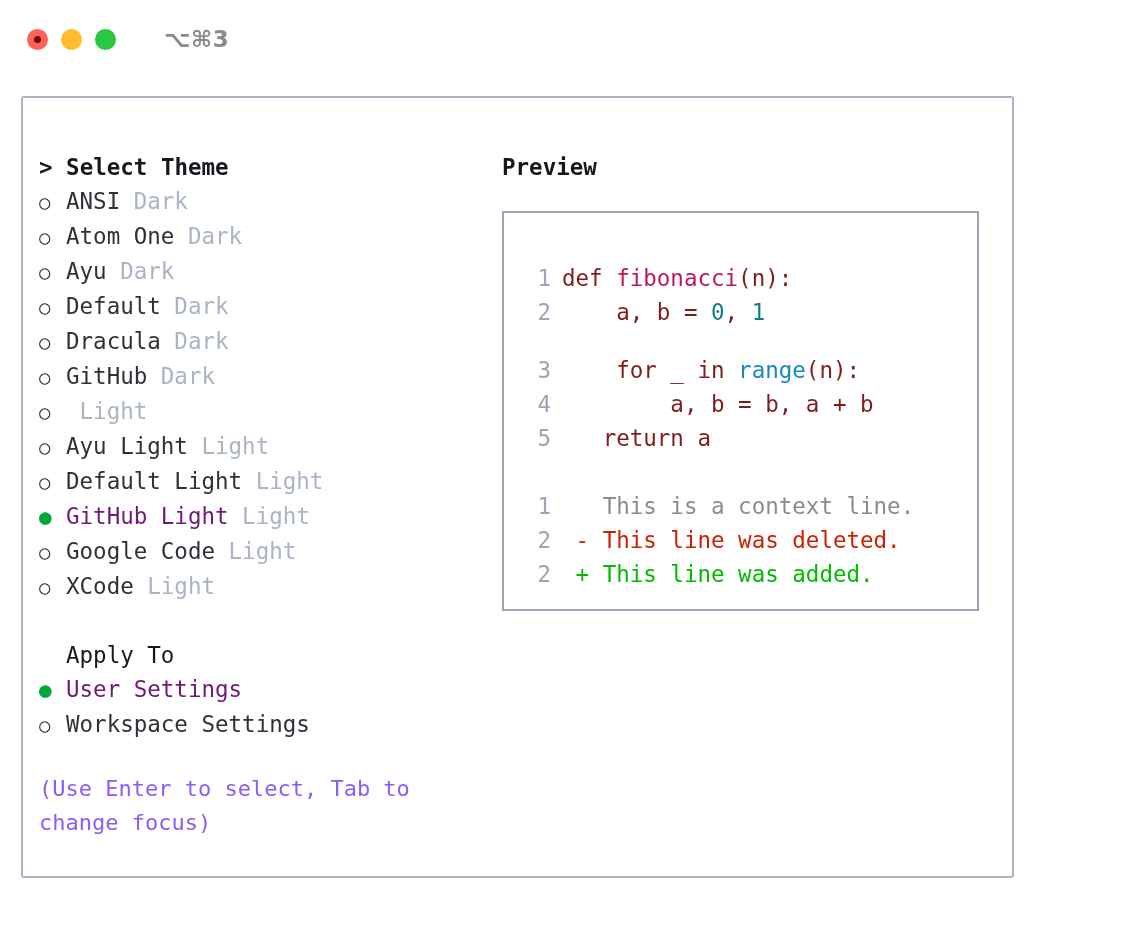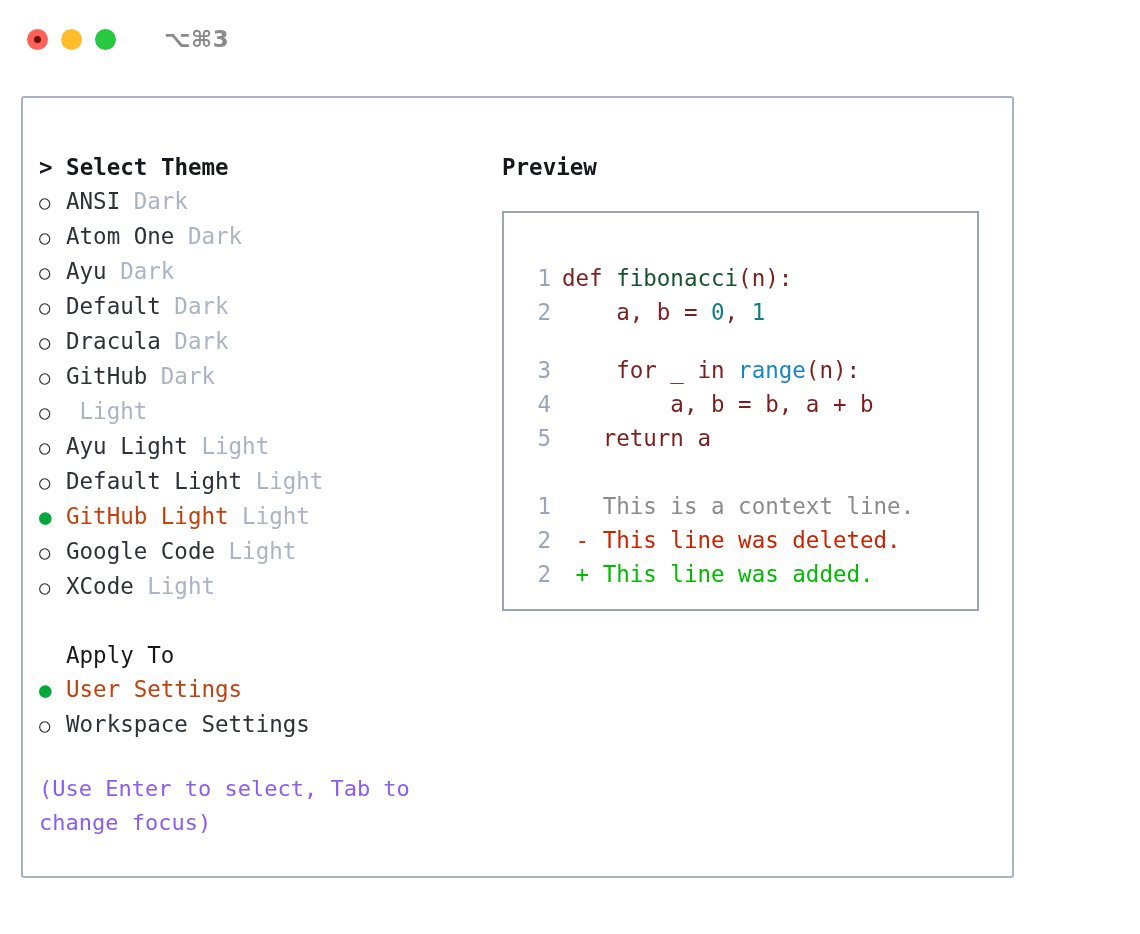--- a/index.html
+++ b/index.html
@@ -105,21 +105,21 @@
   }
   .bullet {
     width: 27px;
     flex: 0 0 27px;
     color: #2e3138;
     font-size: 19px;
     line-height: 34px;
   }
   .bullet.sel { color: #00a83c; font-size: 21px; }
   .opt-name { color: #2e3138; }
-  .opt-row.selected .opt-name { color: #c2410c; }
+  .opt-row.selected .opt-name { color: #701a75; }
   .opt-kind { color: #aab4c4; }
 
   .spacer-sm { height: 34px; }
   .spacer-md { height: 30px; }
 
   .group-title {
     font-size: 22.5px;
     color: #16181d;
     line-height: 34px;
     padding-left: 27px;
@@ -165,21 +165,21 @@
     white-space: pre;
   }
   .ln {
     width: 25px;
     flex: 0 0 25px;
     text-align: right;
     color: #9aa5b5;
     margin-right: 11px;
   }
   .tok-plain { color: #7f1d1d; }
-  .tok-func  { color: #14532d; }
+  .tok-func  { color: #be185d; }
   .tok-num   { color: #0f7d80; }
   .tok-call  { color: #1a87c4; margin-top: 24px; }
   .tok-ctx   { color: #8b8b8b; }
   .tok-del   { color: #cc2200; }
   .tok-add   { color: #00bb00; }
   .gap-line { height: 34px; }
 </style>
 </head>
 <body>
 

